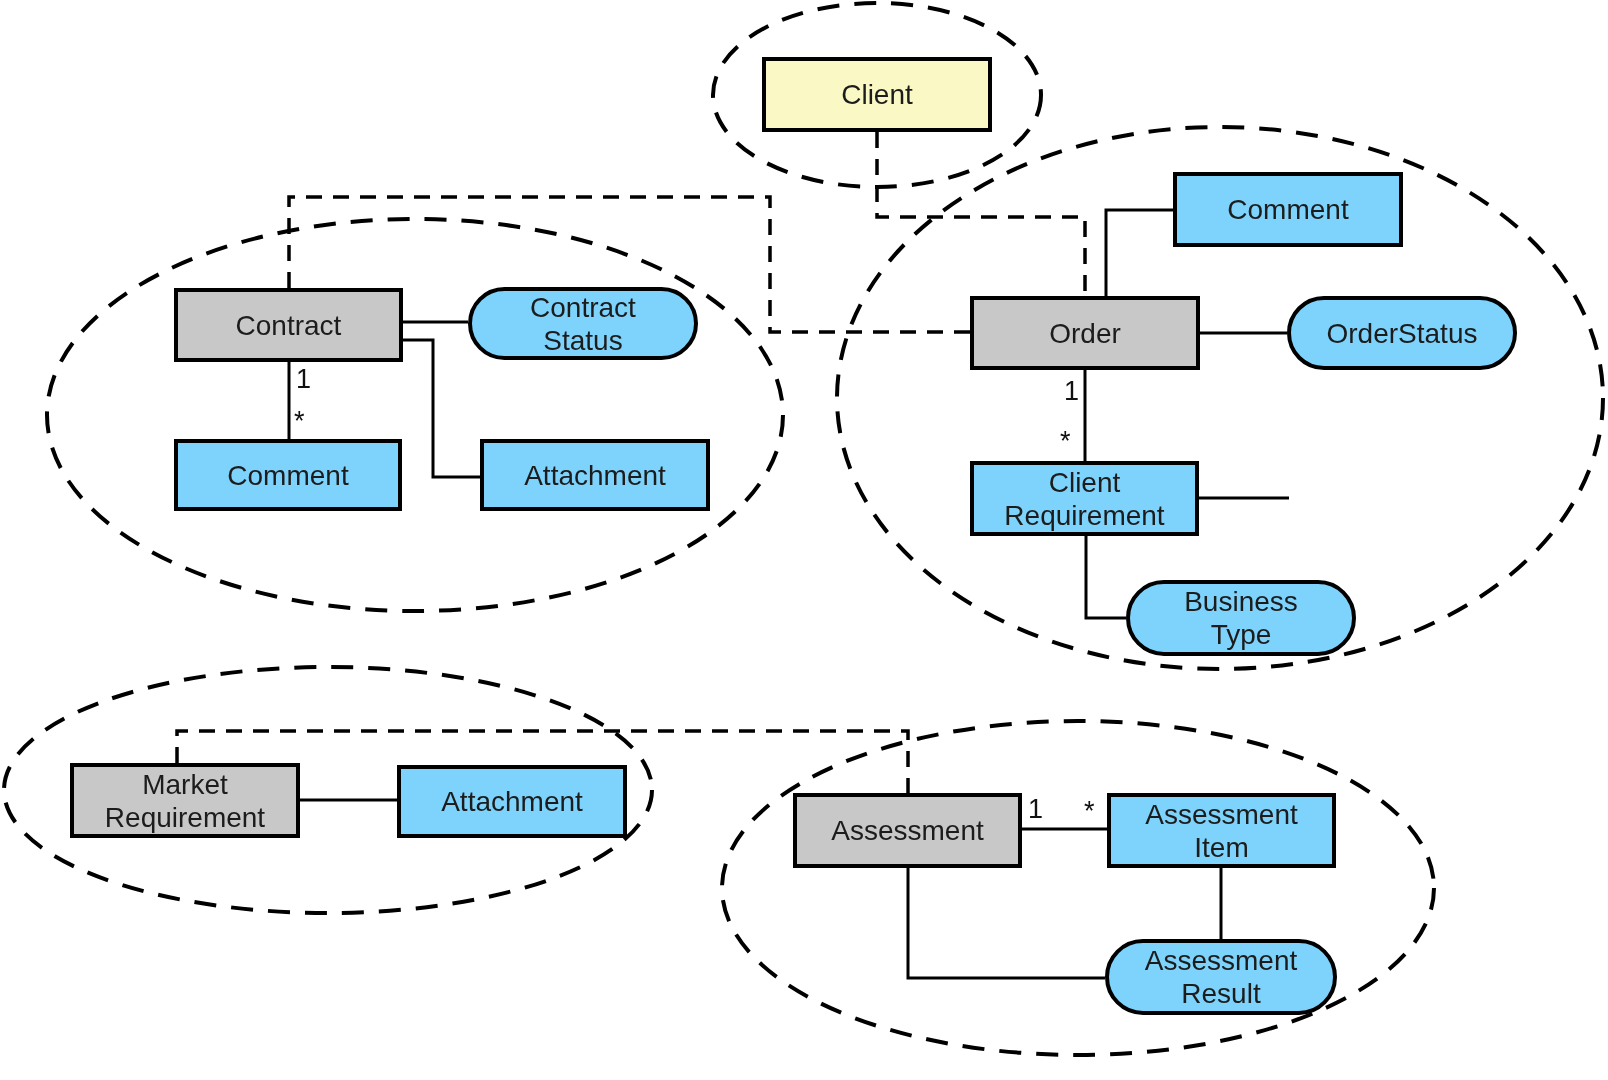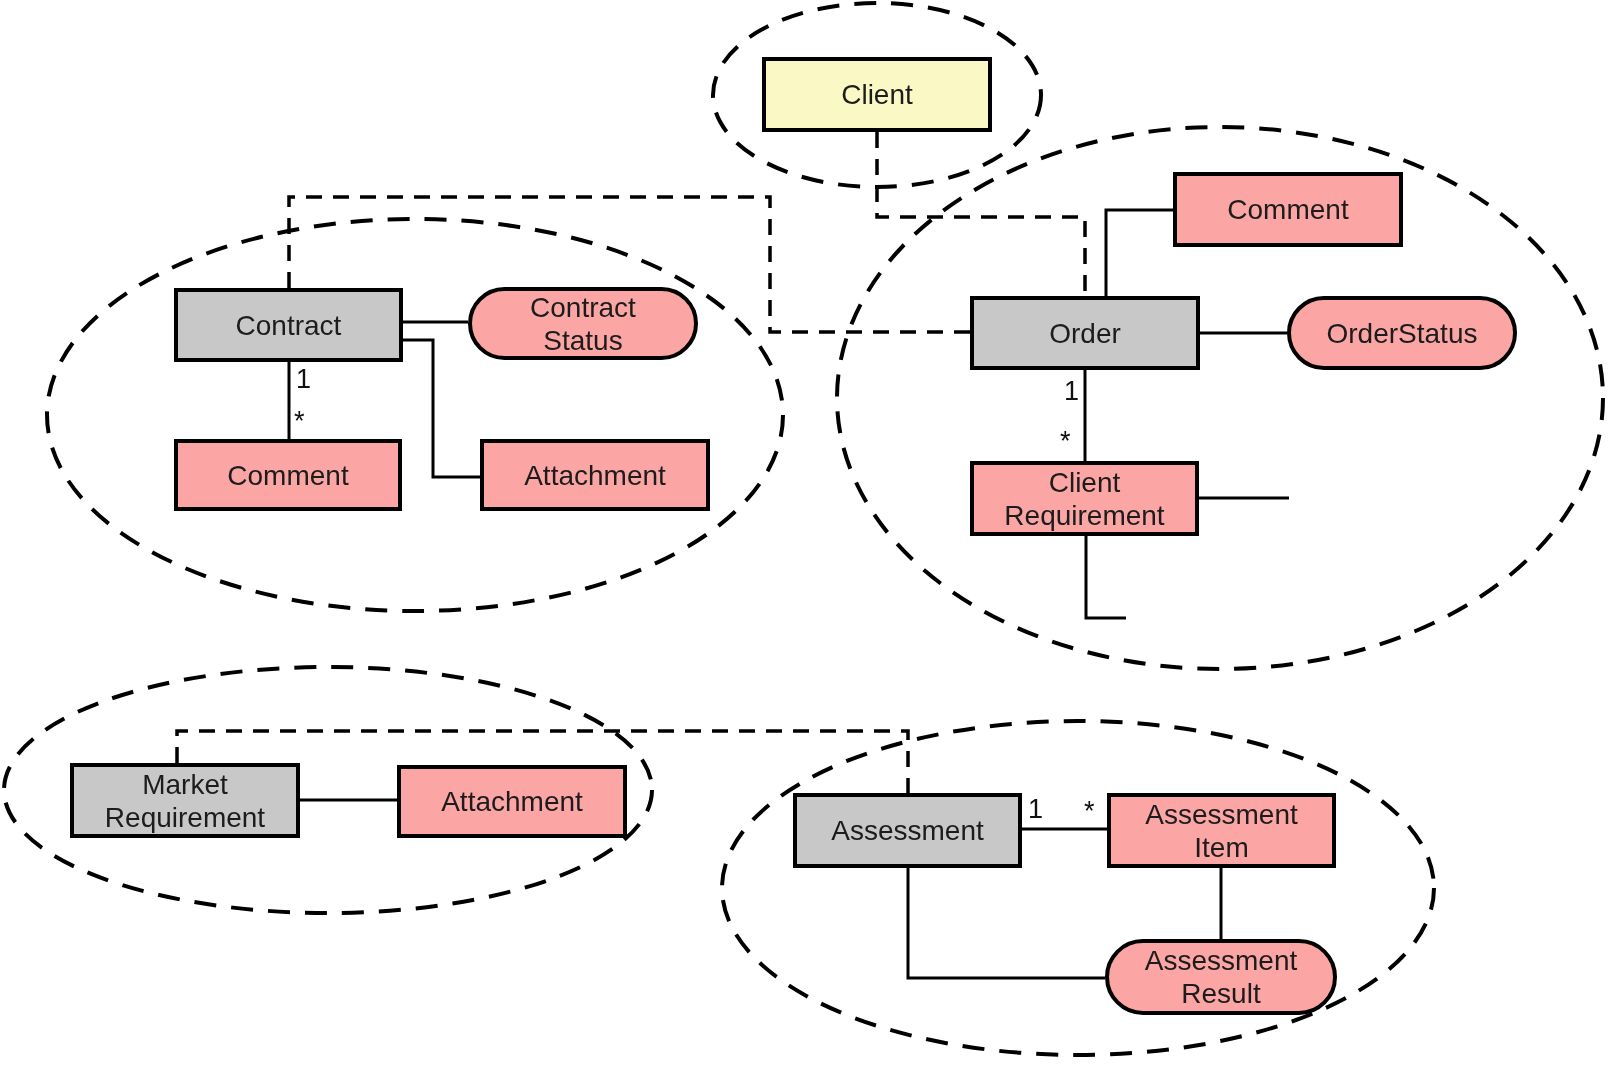--- a/index.html
+++ b/index.html
@@ -9,21 +9,21 @@
     background:#ffffff;
     font-family:"Liberation Sans", sans-serif;
     color:#1c1c1c;
     overflow:hidden;
   }
   .layer{position:absolute;left:0;top:0;width:1608px;height:1080px;}
   .node{
     position:absolute;
     box-sizing:border-box;
     border:4px solid #000000;
-    background:#fca5a5;
+    background:#7dd3fc;
     display:flex;align-items:center;justify-content:center;
     text-align:center;
     font-size:28px;line-height:33px;
     white-space:pre-line;
     color:#1c1c1c;
   }
   .node.primary{background:#c8c8c8;}
   .node.actor{background:#faf8c5;}
   .node.pill{border-radius:40px;}
   .mult{
@@ -72,20 +72,22 @@
   <div class="node pill" style="left:468px;top:287px;width:230px;height:73px;">Contract
 Status</div>
   <div class="node" style="left:174px;top:439px;width:228px;height:72px;">Comment</div>
   <div class="node" style="left:480px;top:439px;width:230px;height:72px;">Attachment</div>
 
   <div class="node" style="left:1173px;top:172px;width:230px;height:75px;">Comment</div>
   <div class="node pill" style="left:1287px;top:296px;width:230px;height:74px;">OrderStatus</div>
   <div class="node primary" style="left:970px;top:296px;width:230px;height:74px;">Order</div>
   <div class="node" style="left:970px;top:461px;width:229px;height:75px;">Client
 Requirement</div>
+  <div class="node pill" style="left:1126px;top:580px;width:230px;height:76px;">Business
+Type</div>
 
   <div class="node primary" style="left:70px;top:763px;width:230px;height:75px;">Market
 Requirement</div>
   <div class="node" style="left:397px;top:765px;width:230px;height:73px;">Attachment</div>
 
   <div class="node primary" style="left:793px;top:793px;width:229px;height:75px;">Assessment</div>
   <div class="node" style="left:1107px;top:793px;width:229px;height:75px;">Assessment
 Item</div>
   <div class="node pill" style="left:1105px;top:939px;width:232px;height:76px;">Assessment
 Result</div>

